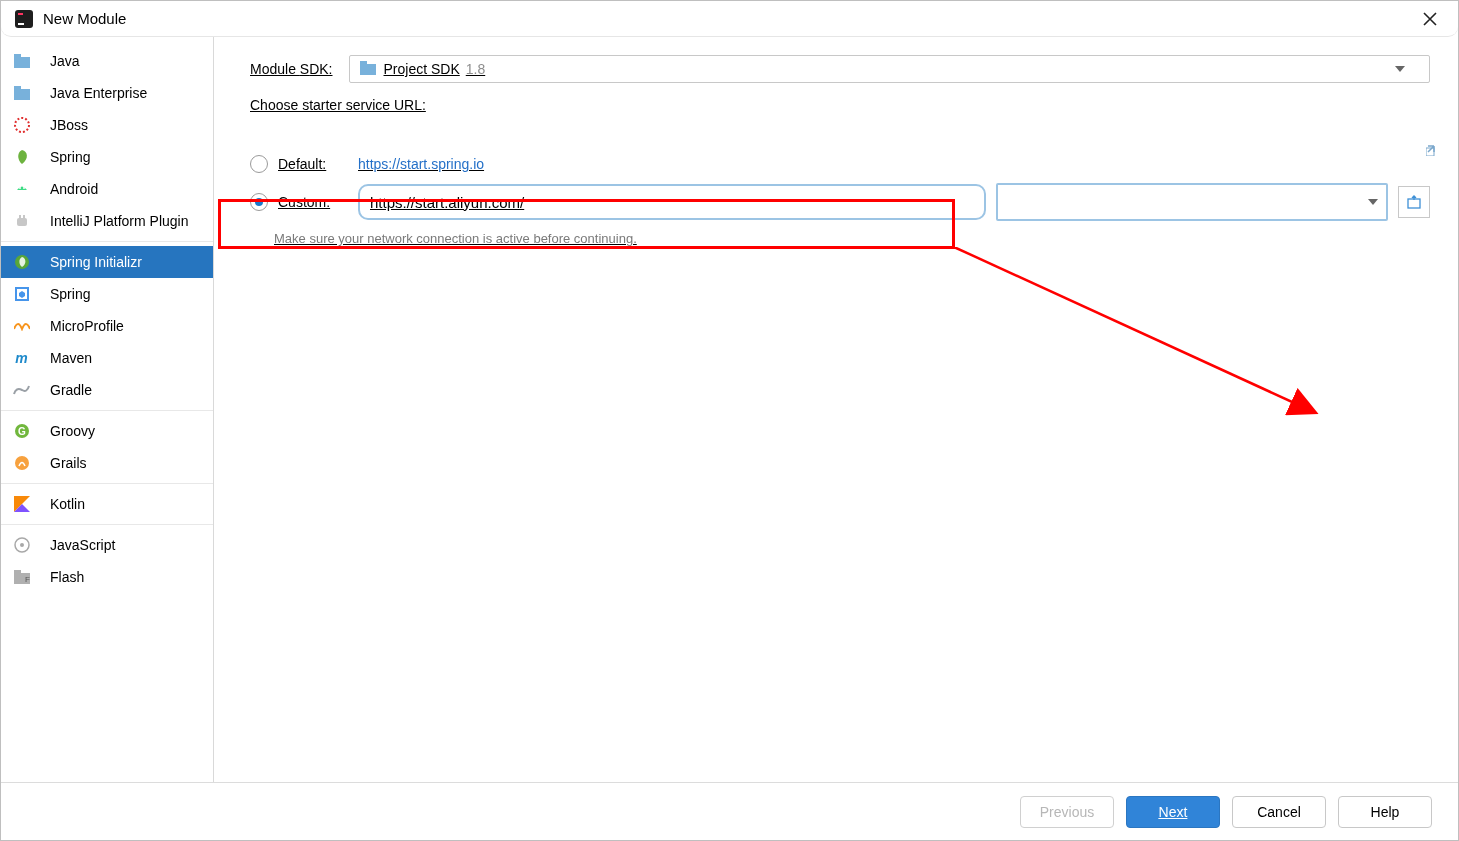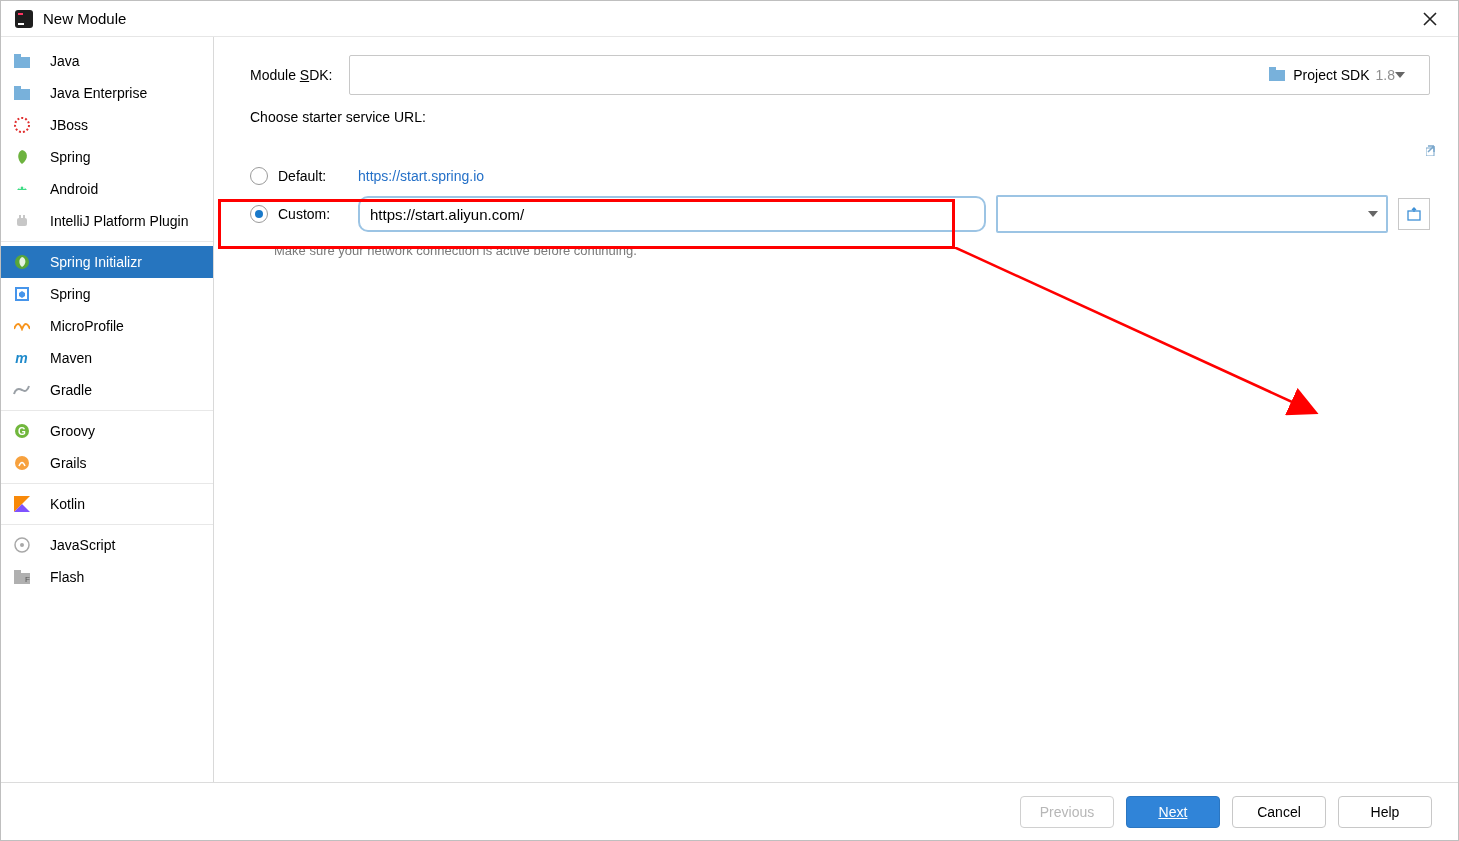--- a/index.html
+++ b/index.html
@@ -1,37 +1,37 @@
 <!DOCTYPE html>
 <html><head>
 <meta charset="utf-8">
 <style>
   * { box-sizing: border-box; margin: 0; padding: 0; }
   html, body { width: 1459px; height: 841px; font-family: "Segoe UI", Tahoma, sans-serif; font-size: 13px; color: #000; background: #fff; }
   .window { width: 1459px; height: 841px; display: flex; flex-direction: column; border: 1px solid #bfbfbf; }
   
-  .titlebar { height: 36px; display: flex; align-items: center; justify-content: space-between; padding: 0 10px 0 14px; border-bottom: 1px solid #e6e6e6; }
+  .titlebar { height: 36px; display: flex; align-items: center; justify-content: space-between; padding: 0 10px 0 14px; border-bottom: 1px solid #e6e6e6; border-radius: 10px; }
   .titlebar .left { display: flex; align-items: center; gap: 10px; }
   .titlebar .title { font-size: 15px; }
   .app-icon { width: 18px; height: 18px; }
   .close-x { width: 36px; height: 36px; display:flex; align-items:center; justify-content:center; font-size: 18px; cursor: pointer; }
   
   .body { flex: 1; display: flex; min-height: 0; }
   .sidebar { width: 213px; border-right: 1px solid #d9d9d9; background: #fff; padding-top: 4px; }
   .sidebar-group { border-bottom: 1px solid #e8e8e8; padding: 4px 0; }
   .sidebar-item { height: 32px; display: flex; align-items: center; gap: 20px; padding: 0 12px; cursor: pointer; }
   .sidebar-item.selected { background: #2675bf; color: #fff; }
   .sidebar-icon { width: 17px; height: 17px; display:flex; align-items:center; justify-content:center; }
   .sidebar-label { font-size: 14px; }
   
-  .main { flex: 1; padding: 18px 28px 0 36px; position: relative; }
+  .main { flex: 1; padding: 18px 28px 0 36px; position: relative; text-decoration: underline; }
   .row { display: flex; align-items: center; margin-bottom: 14px; }
   .label { font-size: 14px; }
   .underline { text-decoration: underline; }
-  .sdk-combobox { flex: 1; height: 40px; margin-left: 16px; border: 1px solid #c8c8c8; border-radius: 2px; display:flex; align-items:center; justify-content:flex-end; padding: 0 24px 0 10px; cursor: pointer; background: #fff; }
+  .sdk-combobox { flex: 1; height: 28px; margin-left: 16px; border: 1px solid #c8c8c8; border-radius: 2px; display:flex; align-items:center; justify-content:space-between; padding: 0 24px 0 10px; cursor: pointer; background: #fff; }
   .sdk-combobox .sdk-icon { width:16px; height:16px; margin-right:8px; }
   .sdk-text { display:flex; align-items:center; }
   .sdk-main { font-size: 14px; }
   .sdk-ver { color: #8e8e8e; margin-left: 6px; font-size: 14px; }
   .chev { width: 10px; height: 6px; }
   .section-label { font-size: 14px; margin: 12px 0 10px 0; }
   .radio-row { display:flex; align-items:center; height: 30px; }
   .radio { width: 18px; height: 18px; border: 1px solid #9a9a9a; border-radius: 50%; margin-right: 10px; display:flex; align-items:center; justify-content:center; cursor:pointer; background:#fff;}
   .radio-dot { width: 8px; height: 8px; border-radius:50%; background:#1979ca; }
   .radio-label { font-size: 14px; margin-right: 14px; width: 66px; }

